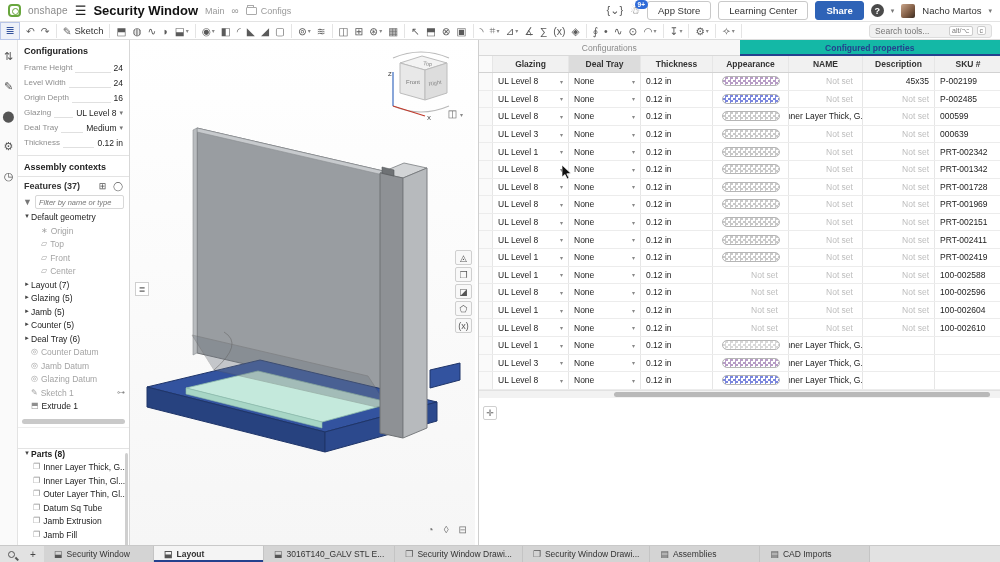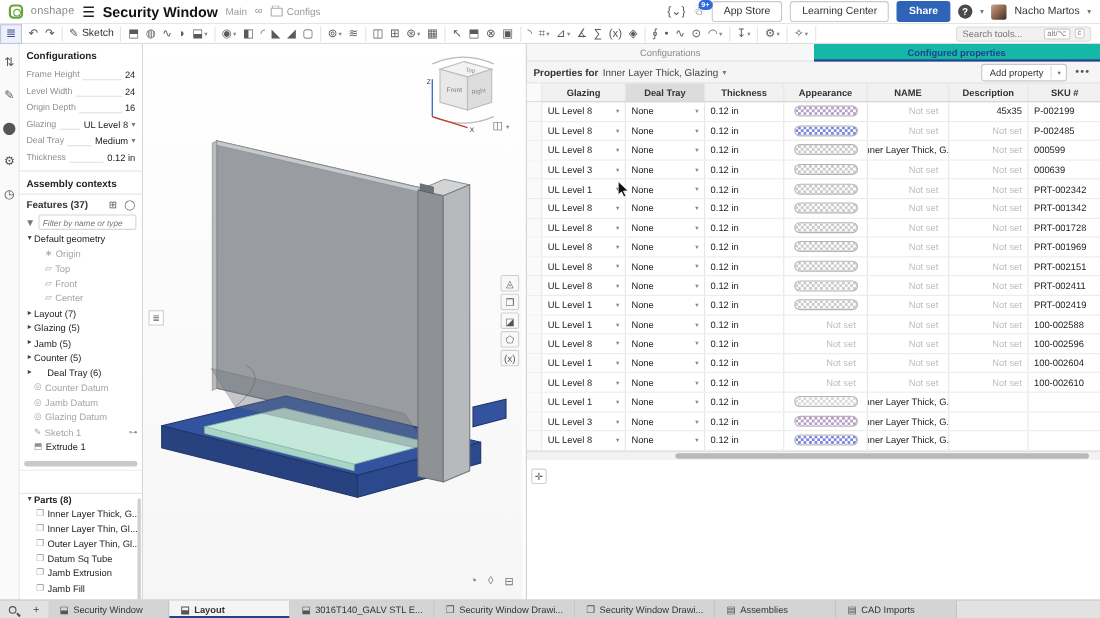--- a/index.html
+++ b/index.html
@@ -409,21 +409,21 @@
         <span class="tl">Glazing (5)</span>
       </div>
       <div class="tree-item" style="padding-left: 5px;">
         <span class="tw">▸</span>
         <span class="tl">Jamb (5)</span>
       </div>
       <div class="tree-item" style="padding-left: 5px;">
         <span class="tw">▸</span>
         <span class="tl">Counter (5)</span>
       </div>
-      <div class="tree-item" style="padding-left: 5px; gap: 12px;">
+      <div class="tree-item" style="padding-left: 5px;">
         <span class="tw">▸</span>
         <span class="tl">Deal Tray (6)</span>
       </div>
       <div class="tree-item gray" style="padding-left: 5px;">
         <span class="tw"></span>
         <span class="ti">◎</span>
         <span class="tl">Counter Datum</span>
       </div>
       <div class="tree-item gray" style="padding-left: 5px;">
         <span class="tw"></span>
@@ -547,31 +547,20 @@
     <span class="sbtn">◪</span>
     <span class="sbtn">⬠</span>
     <span class="sbtn">(x)</span>
   </div>
 
 <div class="right-panel">
   <div class="rp-tabs" id="rp-tabs">
       <span class="rp-tab">Configurations</span>
       <span class="rp-tab active">Configured properties</span>
     </div>
-  <div class="rp-props">
-    <span class="pfor">Properties for</span>
-    <span class="ptarget">Inner Layer Thick, Glazing</span>
-    <span class="caret">▾</span>
-    <span class="spacer"></span>
-    <span class="addprop-btn">
-      <span class="txt">Add property</span>
-      <span class="dp">▾</span>
-    </span>
-    <span class="dots-btn">•••</span>
-  </div>
   <div class="ptable" id="ptable">
       <div class="prow head">
         <span class="c-gut"></span>
         <span class="pcell c-gl">Glazing</span>
         <span class="pcell c-dt hl">Deal Tray</span>
         <span class="pcell c-th">Thickness</span>
         <span class="pcell c-ap">Appearance</span>
         <span class="pcell c-nm">NAME</span>
         <span class="pcell c-ds">Description</span>
         <span class="pcell c-sk">SKU #</span>

